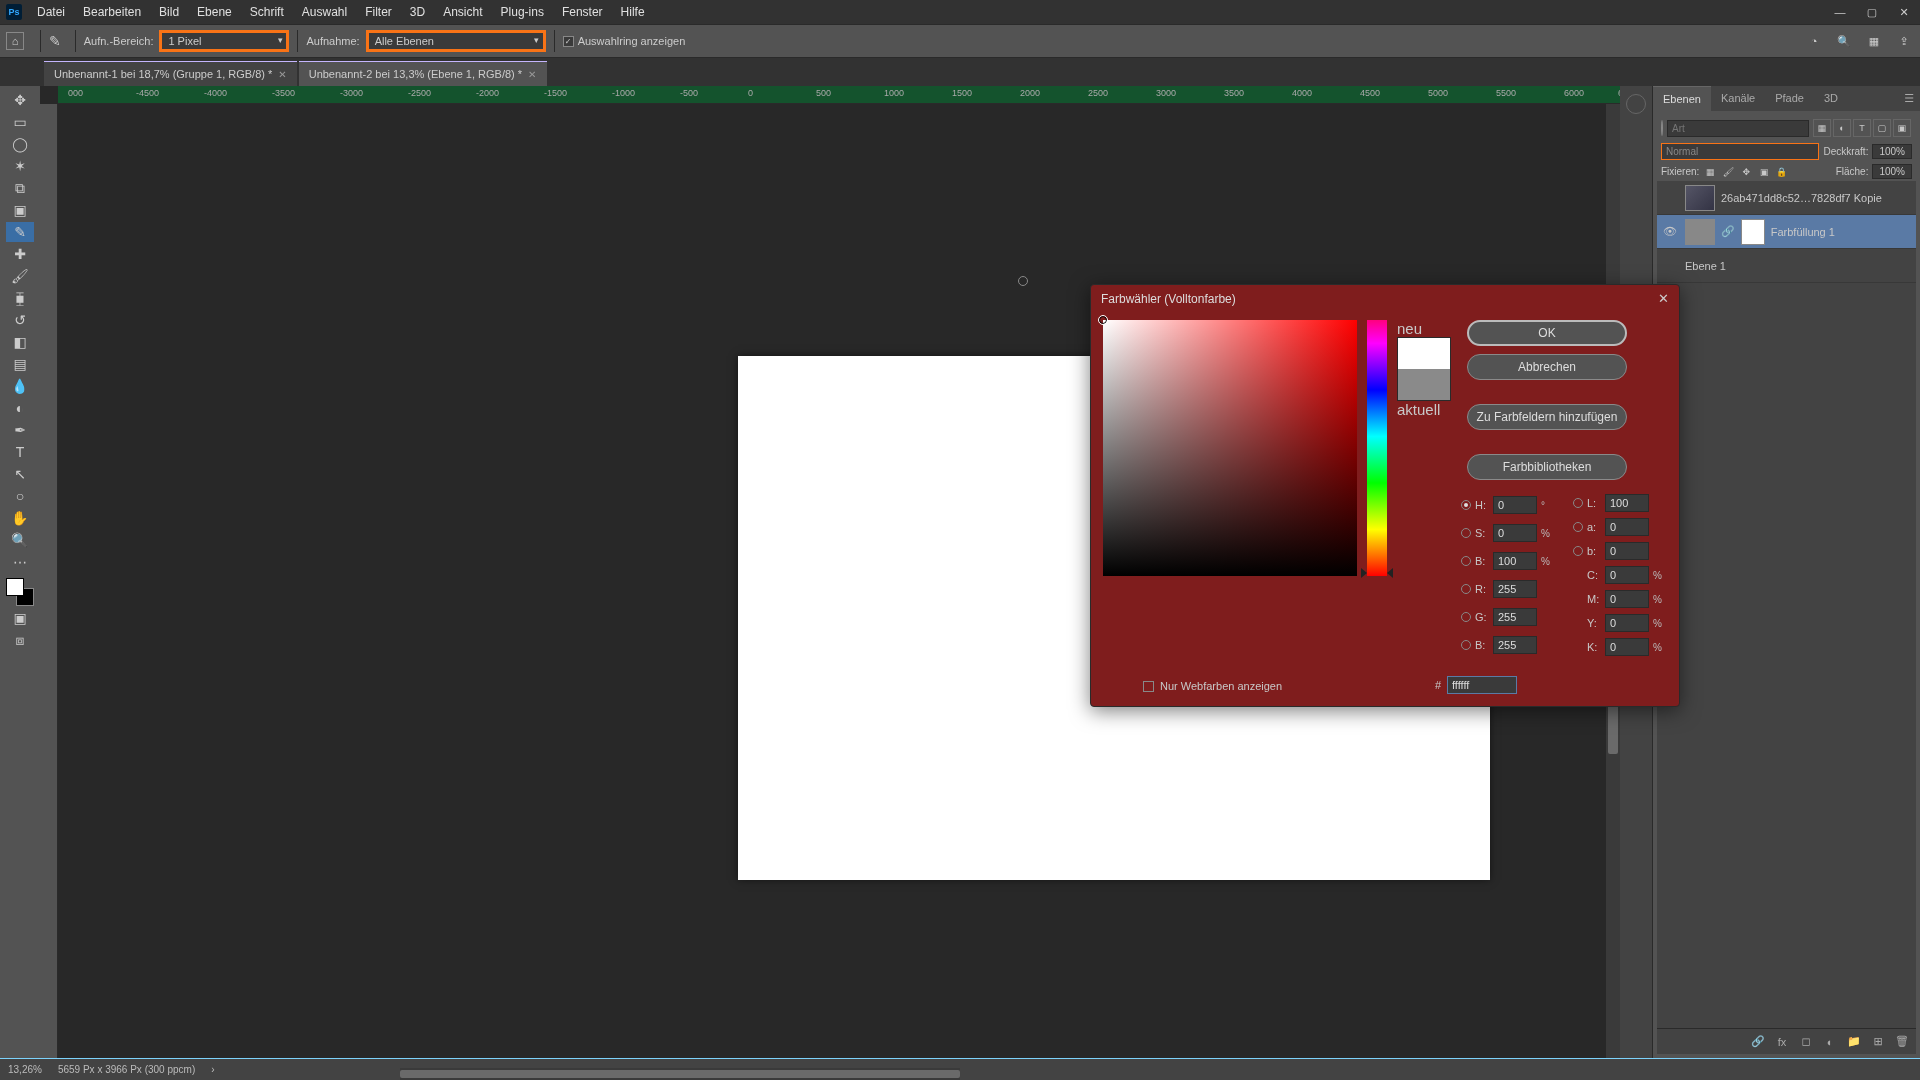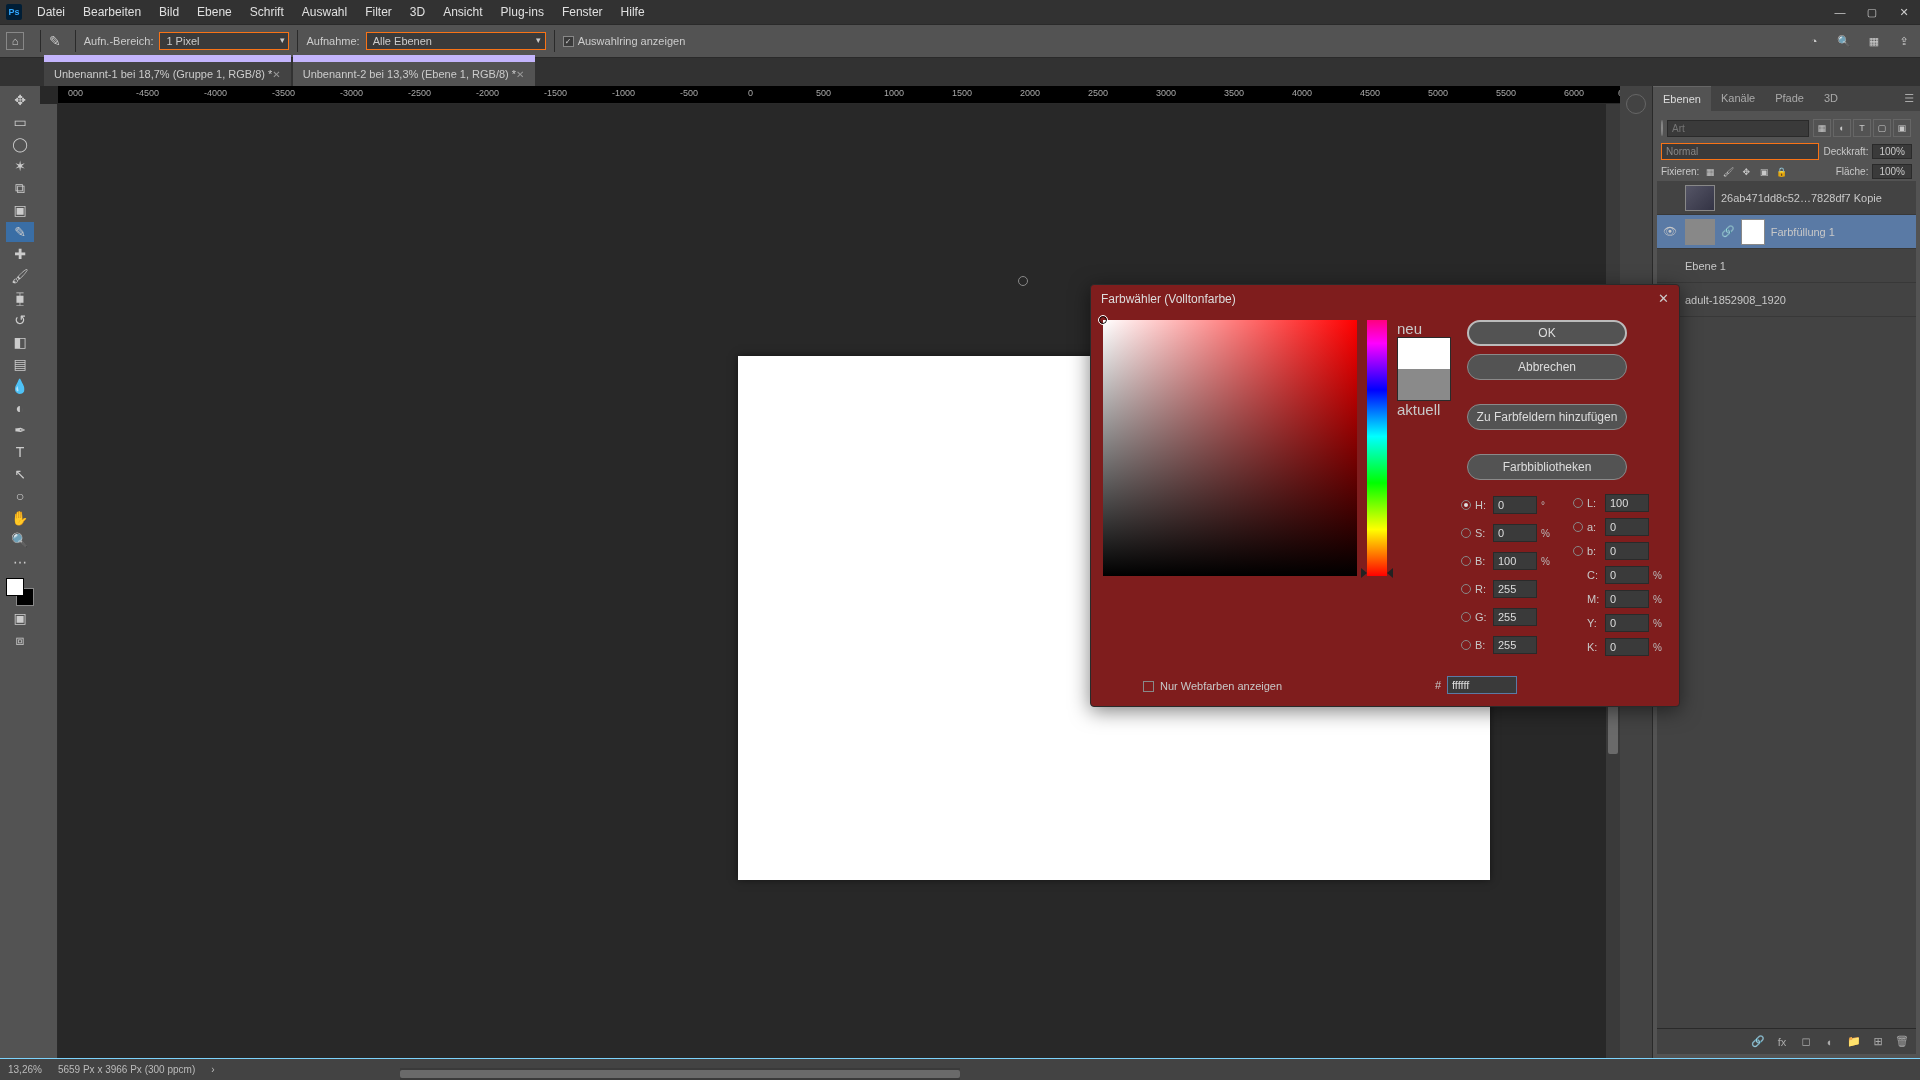--- a/index.html
+++ b/index.html
@@ -10,43 +10,43 @@
 .titlebar .ps-icon { width: 16px; height: 16px; margin: 0 6px; background: #001e36; border-radius:2px; display:flex;align-items:center;justify-content:center;color:#31a8ff;font-size:9px;font-weight:bold;}
 .menubar { display: flex; }
 .menubar span { padding: 0 9px; font-size: 12px; color: #e0e0e0; }
 .win-controls { margin-left: auto; display: flex; }
 .win-controls div { width: 32px; height: 24px; display:flex;align-items:center;justify-content:center; color:#ccc;font-size:11px;}
 
 
 .optionsbar { height: 34px; background: #535353; border-top:1px solid #2a2a2a; border-bottom:1px solid #2a2a2a; display:flex; align-items:center; padding:0 6px; font-size:11px; color:#ccc; }
 .optionsbar .home-icon{width:18px;height:18px;border:1px solid #888;margin-right:8px;display:flex;align-items:center;justify-content:center;}
 .optionsbar .sep{width:1px;height:22px;background:#2a2a2a;margin:0 8px;}
-.opt-select{background:#3a3a3a;border:1px solid #f97316;padding:2px 26px 2px 6px;font-size:11px;color:#ccc;position:relative;min-width:130px;display:inline-block;}
+.opt-select{background:#3a3a3a;border:3px solid #f97316;padding:2px 26px 2px 6px;font-size:11px;color:#ccc;position:relative;min-width:130px;display:inline-block;}
 .opt-select::after{content:"▾";position:absolute;right:4px;top:2px;font-size:9px;}
 .opt-check{width:11px;height:11px;border:1px solid #888;margin-right:4px;display:inline-flex;align-items:center;justify-content:center;background:#3a3a3a;font-size:8px;}
 .optionsbar .right-icons{margin-left:auto;display:flex;gap:10px;align-items:center;}
 .right-icons div{width:20px;height:20px;display:flex;align-items:center;justify-content:center;}
 
 
 .doctabs{height:28px;background:#323232;display:flex;align-items:flex-end;padding-left:44px;font-size:11px;}
-.doctab{background:#434343;padding:6px 10px;margin-right:2px;color:#ccc;display:flex;align-items:center;border-top:7px solid #c4b5fd;}
+.doctab{background:#434343;padding:6px 10px;margin-right:2px;color:#ccc;display:flex;align-items:center;gap:6px;border-top:1px solid #c4b5fd;}
 .doctab.active{background:#535353;}
 .doctab .close{font-size:10px;color:#999;}
 
 
 .main{display:flex;height:calc(1080px - 24px - 34px - 28px - 22px);}
 .toolbar{width:40px;background:#535353;display:flex;flex-direction:column;align-items:center;padding-top:4px;gap:2px;}
 .toolbar .tool{width:28px;height:20px;display:flex;align-items:center;justify-content:center;color:#ccc;font-size:14px;position:relative;}
 .toolbar .tool.active{background:#3a6ea5;}
 .toolbar .swatches{margin-top:4px;position:relative;width:28px;height:28px;}
 .swatches .fg{position:absolute;top:0;left:0;width:18px;height:18px;background:#fff;border:1px solid #000;}
 .swatches .bg{position:absolute;bottom:0;right:0;width:18px;height:18px;background:#000;border:1px solid #888;}
 
 .workspace{flex:1;position:relative;background:#282828;display:flex;flex-direction:column;}
-.ruler-h{height:18px;background:#000000;border-bottom:1px solid #2a2a2a;position:relative;overflow:hidden;font-size:9px;color:#aaa;margin-left:18px;}
+.ruler-h{height:18px;background:#14532d;border-bottom:1px solid #2a2a2a;position:relative;overflow:hidden;font-size:9px;color:#aaa;margin-left:18px;}
 .ruler-h span{position:absolute;top:2px;}
 .ws-body{flex:1;display:flex;position:relative;}
 .ruler-v{width:18px;background:#535353;border-right:1px solid #2a2a2a;position:relative;overflow:hidden;font-size:9px;color:#aaa;}
 .canvas-area{flex:1;background:#282828;position:relative;overflow:hidden;}
 .canvas{position:absolute;background:#fff;box-shadow:0 0 8px rgba(0,0,0,.5);}
 .cursor-ring{position:absolute;width:10px;height:10px;border:1px solid #888;border-radius:50%;}
 
 .panels{width:268px;background:#535353;display:flex;flex-direction:column;border-left:1px solid #2a2a2a;}
 .panel-collapsed{width:32px;background:#434343;display:flex;flex-direction:column;align-items:center;padding-top:8px;gap:10px;}
 .panel-collapsed div{width:20px;height:20px;border:1px solid #666;border-radius:50%;}
@@ -295,24 +295,20 @@
           <div class="vis">👁</div>
           <div class="thumb" style="background:#888;"></div>
           <span class="link">🔗</span>
           <div class="thumb white" style="width:24px;"></div>
           <span>Farbfüllung 1</span>
         </div>
         <div class="layer">
           <div class="vis"></div>
           <span>Ebene 1</span>
         </div>
-        <div class="layer">
-          <div class="vis"></div>
-          <span>adult-1852908_1920</span>
-        </div>
       </div>
       <div class="panel-footer">
         <div>🔗</div>
         <div>fx</div>
         <div>◻</div>
         <div>◐</div>
         <div>📁</div>
         <div>⊞</div>
         <div>🗑</div>
       </div>

